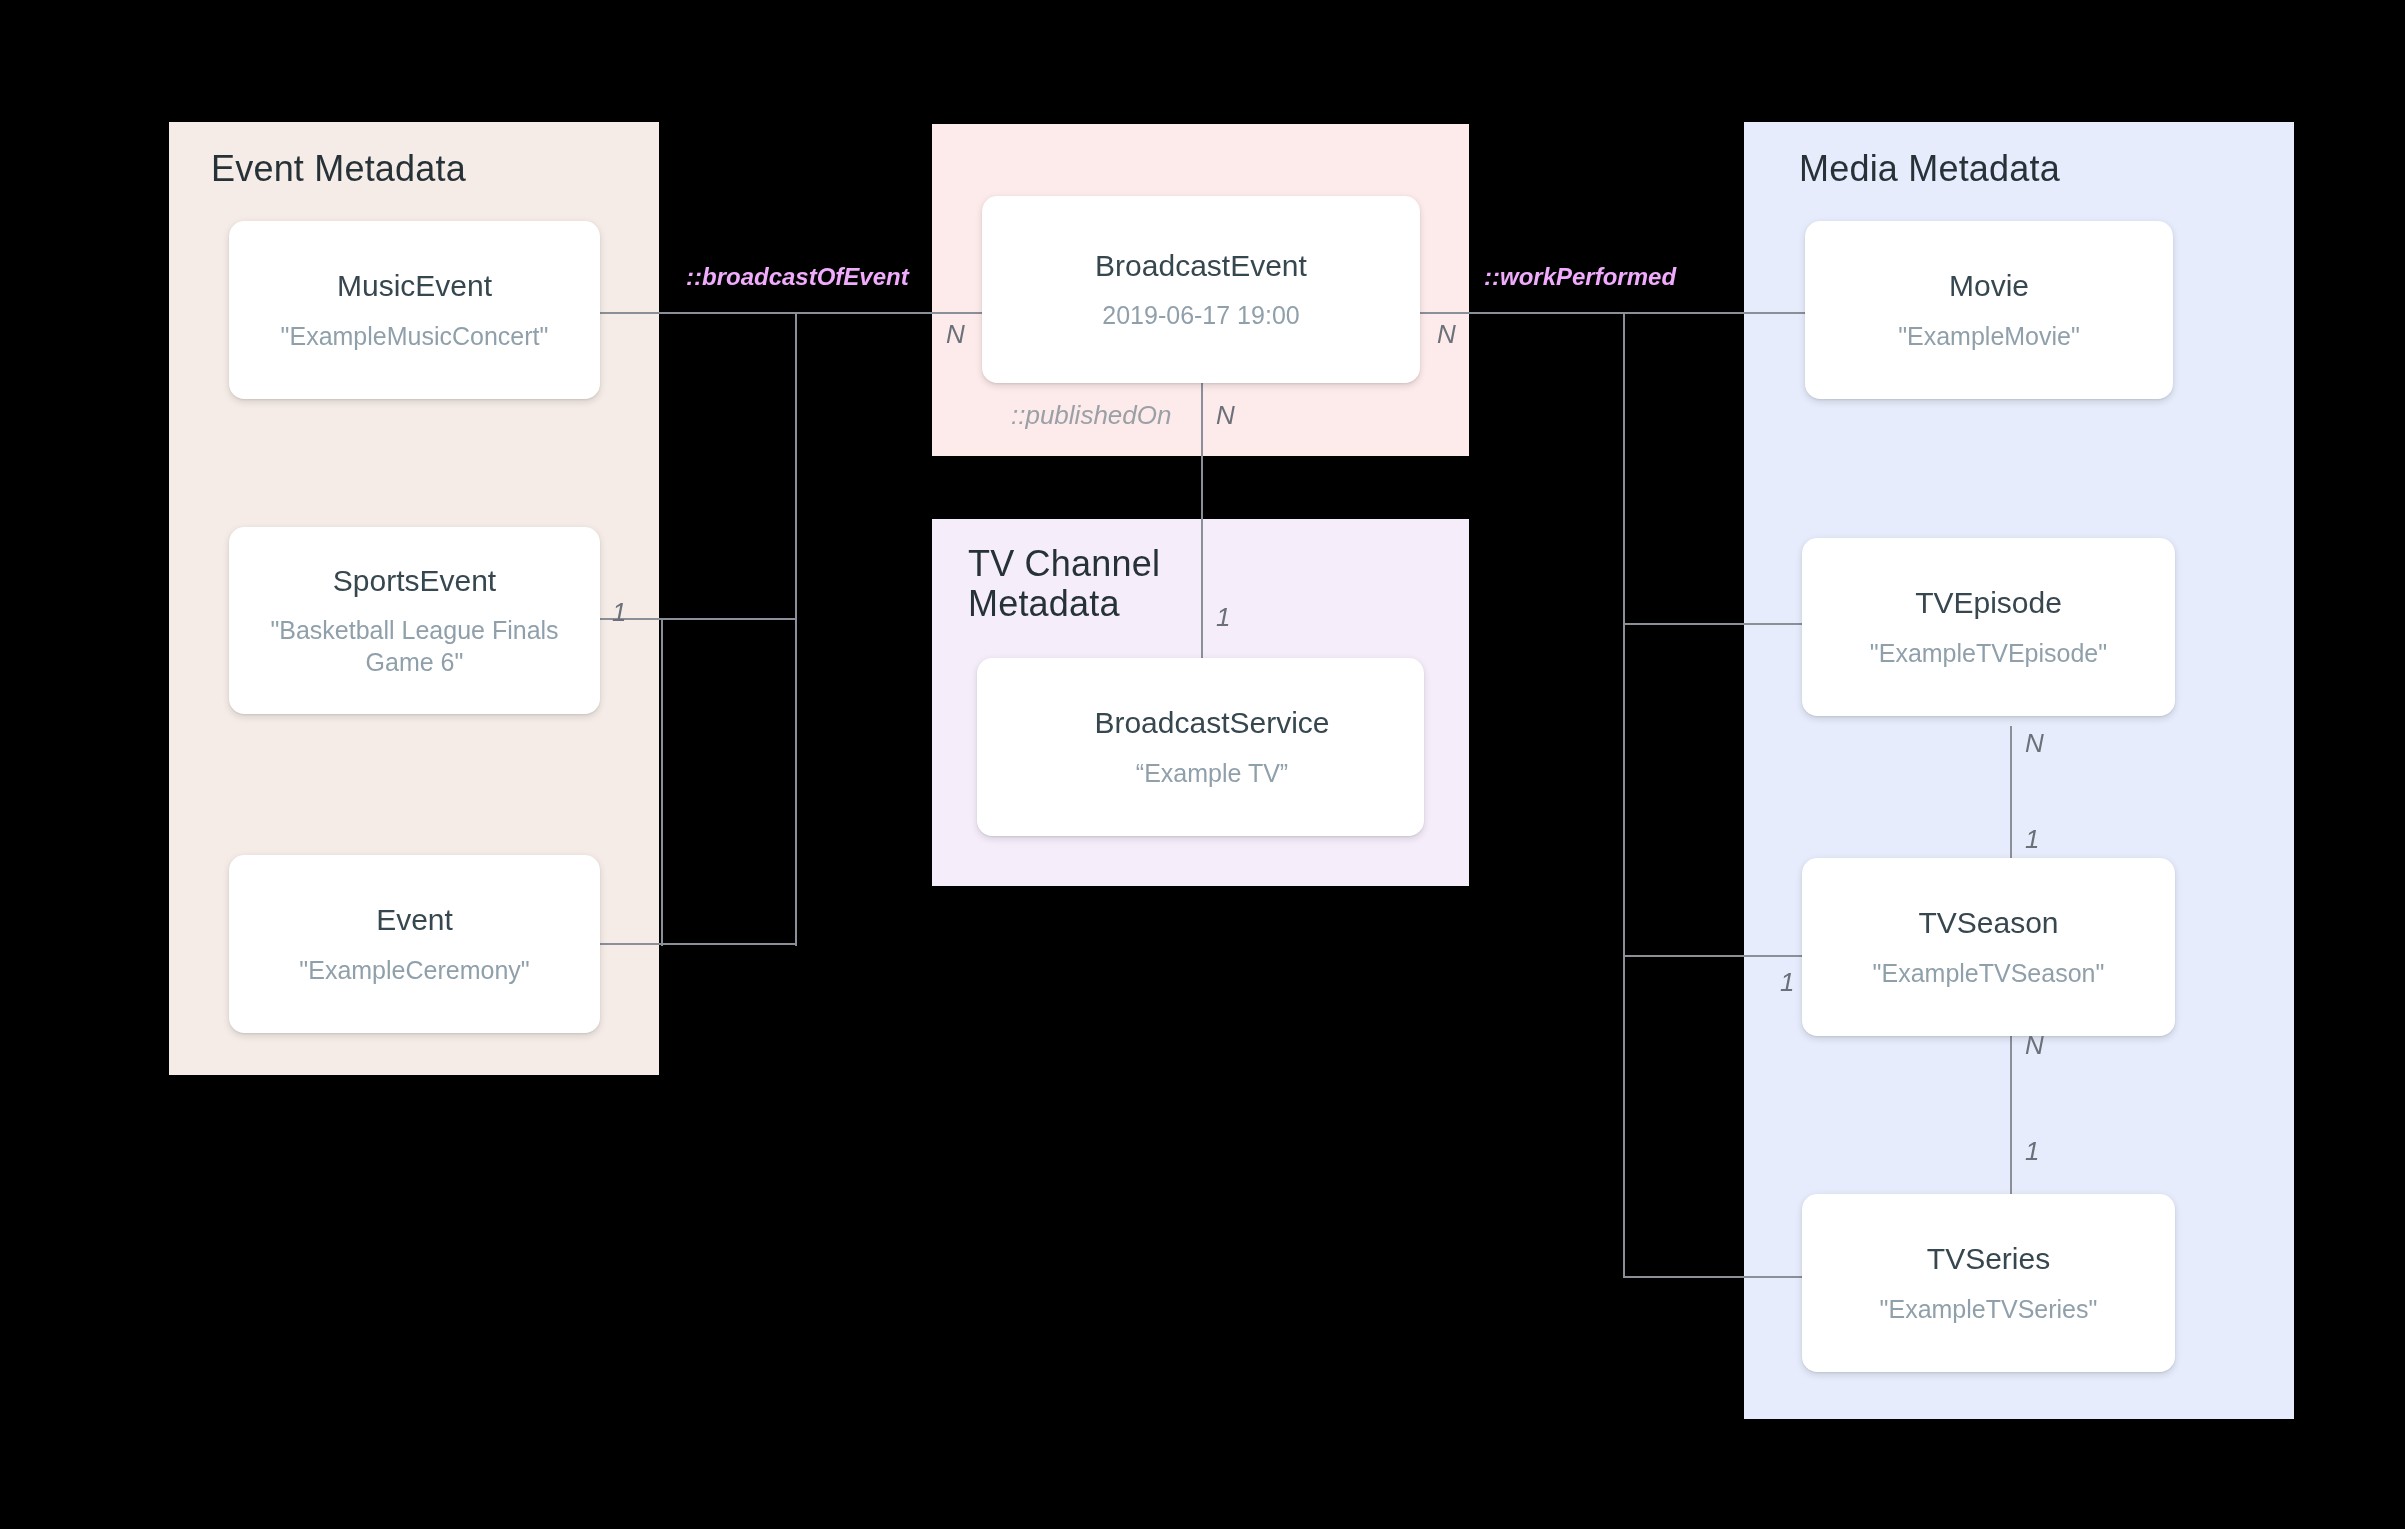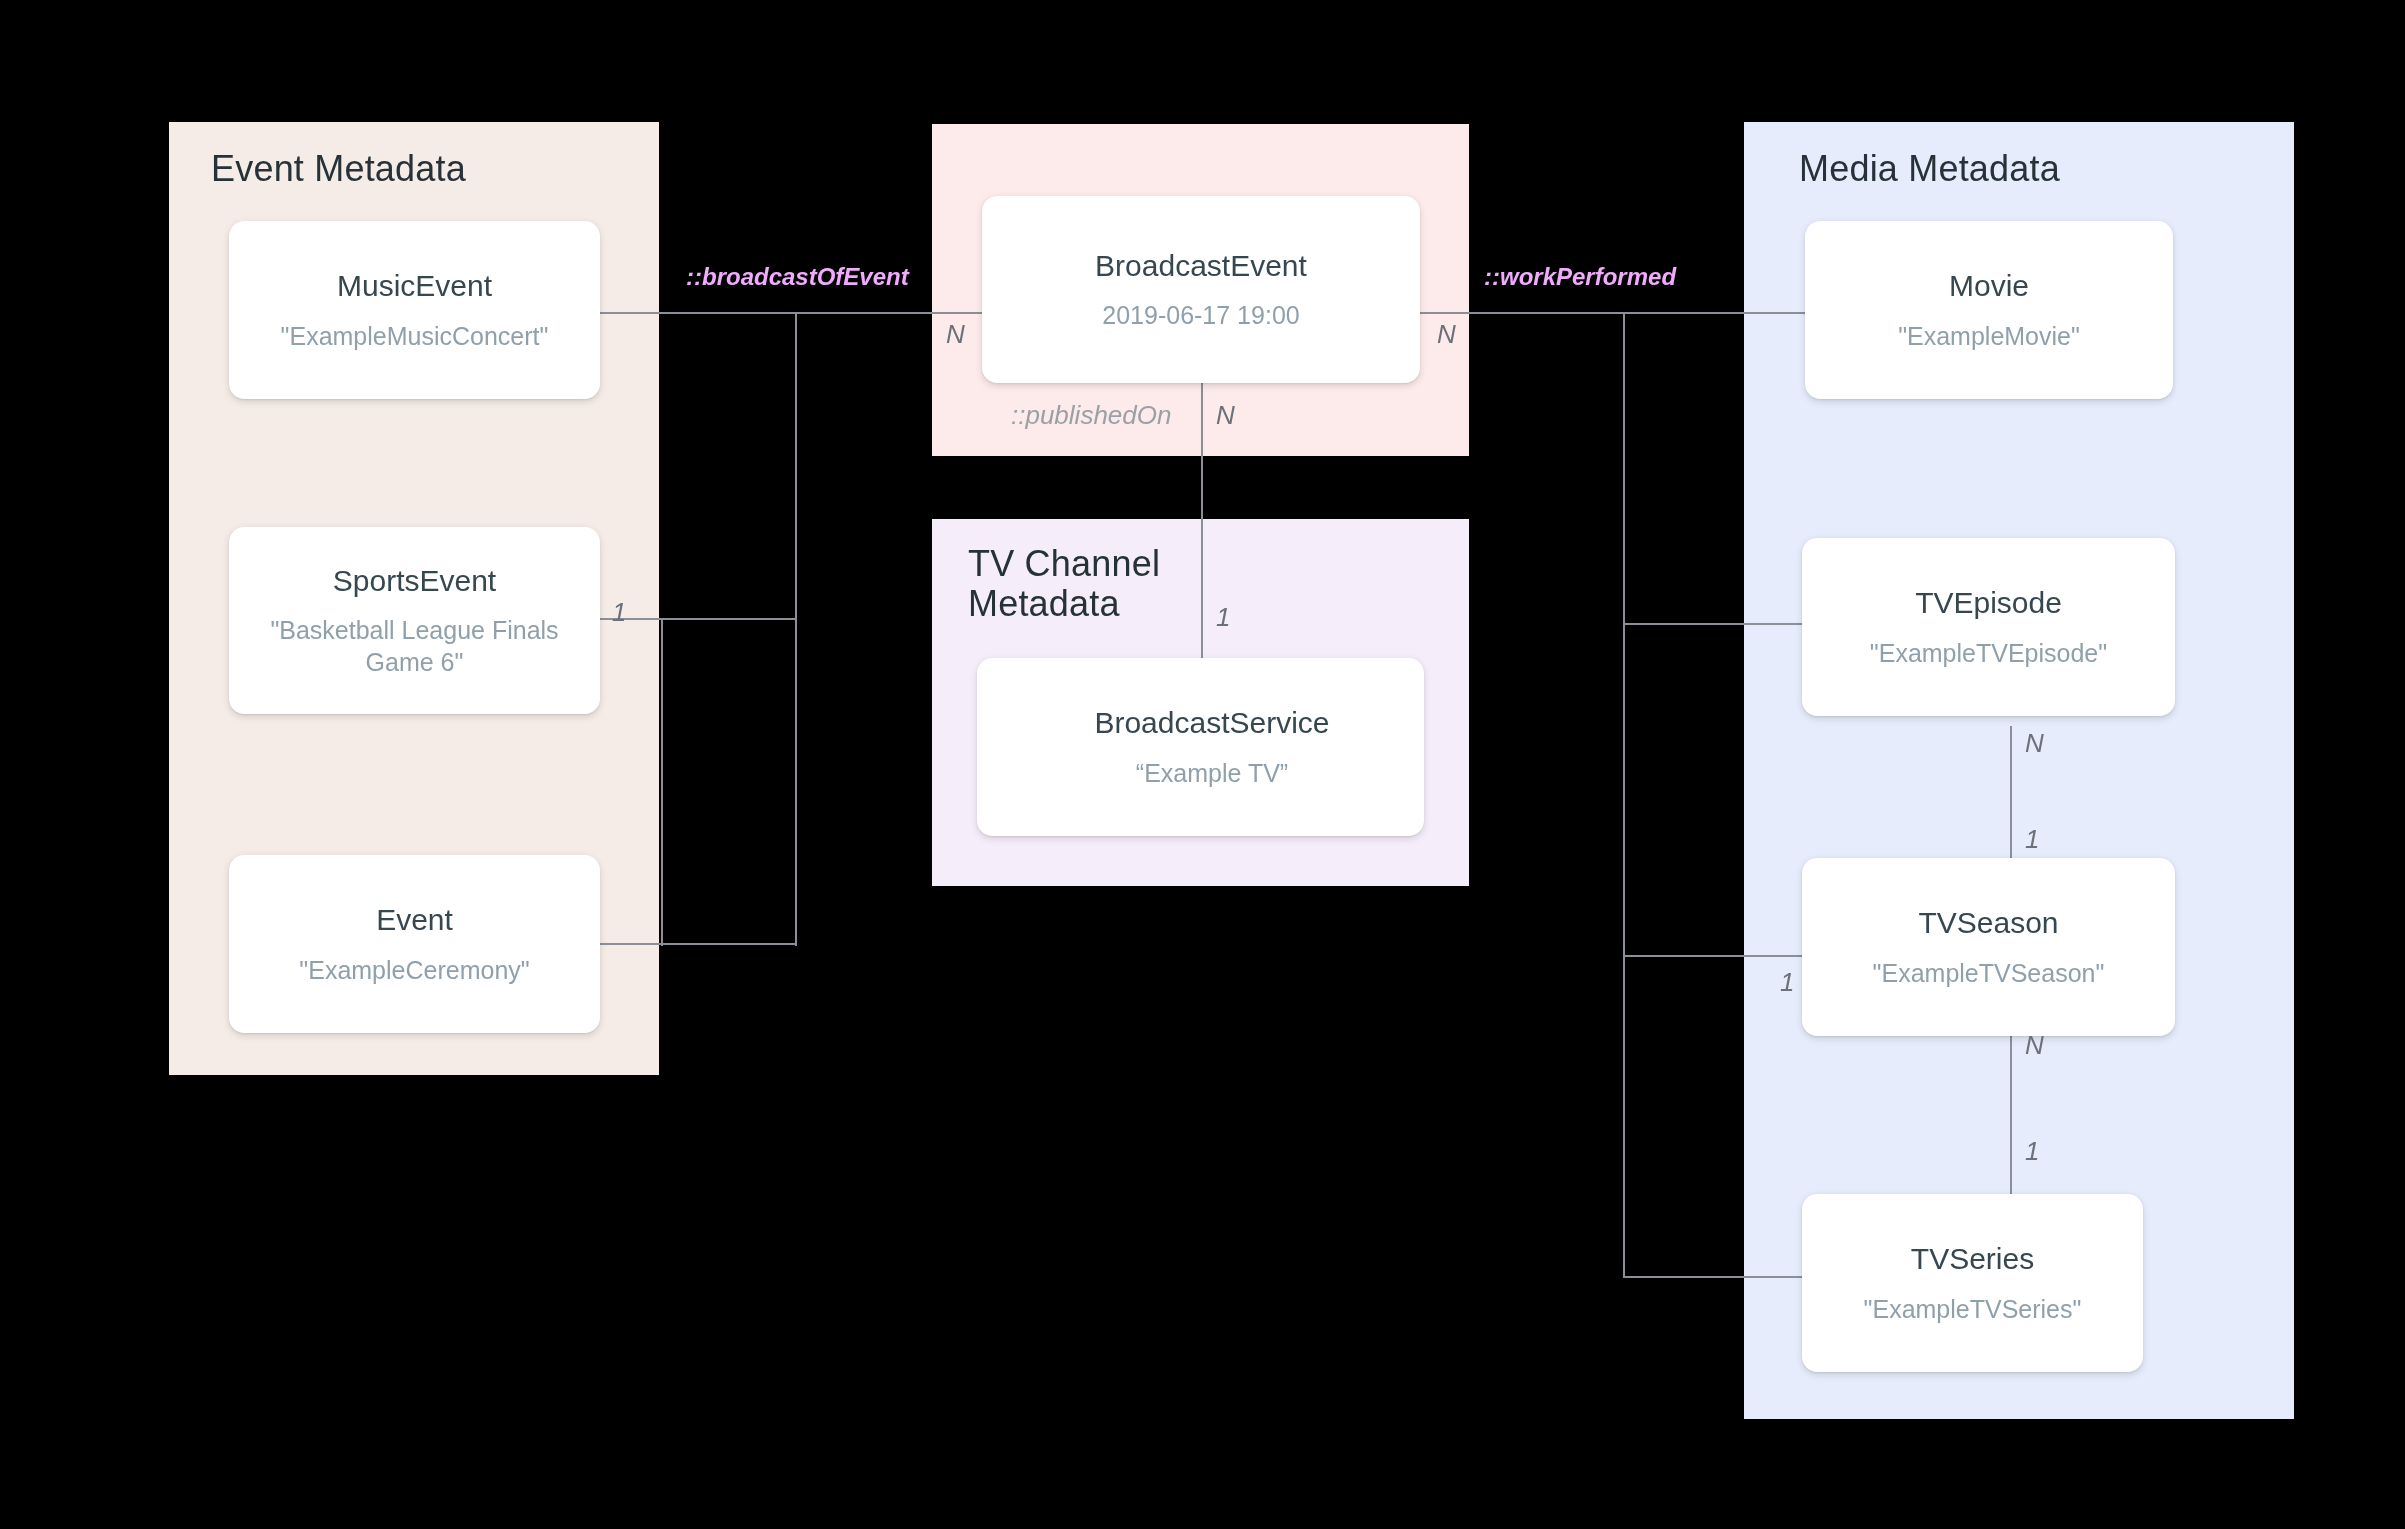--- a/index.html
+++ b/index.html
@@ -172,21 +172,21 @@
   <div class="card" style="left:1802px; top:858px; width:373px; height:178px;">
     <div class="card-title">TVSeason</div>
     <div class="card-sub">"ExampleTVSeason"</div>
   </div>
 
   <div class="card" style="left:1802px; top:538px; width:373px; height:178px;">
     <div class="card-title">TVEpisode</div>
     <div class="card-sub">"ExampleTVEpisode"</div>
   </div>
 
-  <div class="card" style="left:1802px; top:1194px; width:341px; height:178px;">
+  <div class="card" style="left:1802px; top:1194px; width:373px; height:178px;">
     <div class="card-title">TVSeries</div>
     <div class="card-sub">"ExampleTVSeries"</div>
   </div>
 
   <div class="edge-label" style="left:686px; top:263px;">::broadcastOfEvent</div>
 
   <div class="edge-label" style="left:1484px; top:263px;">::workPerformed</div>
 
   <div class="card-label" style="left:1011px; top:400px; font-weight:normal; color:#9aa0a6;">::publishedOn</div>
 

